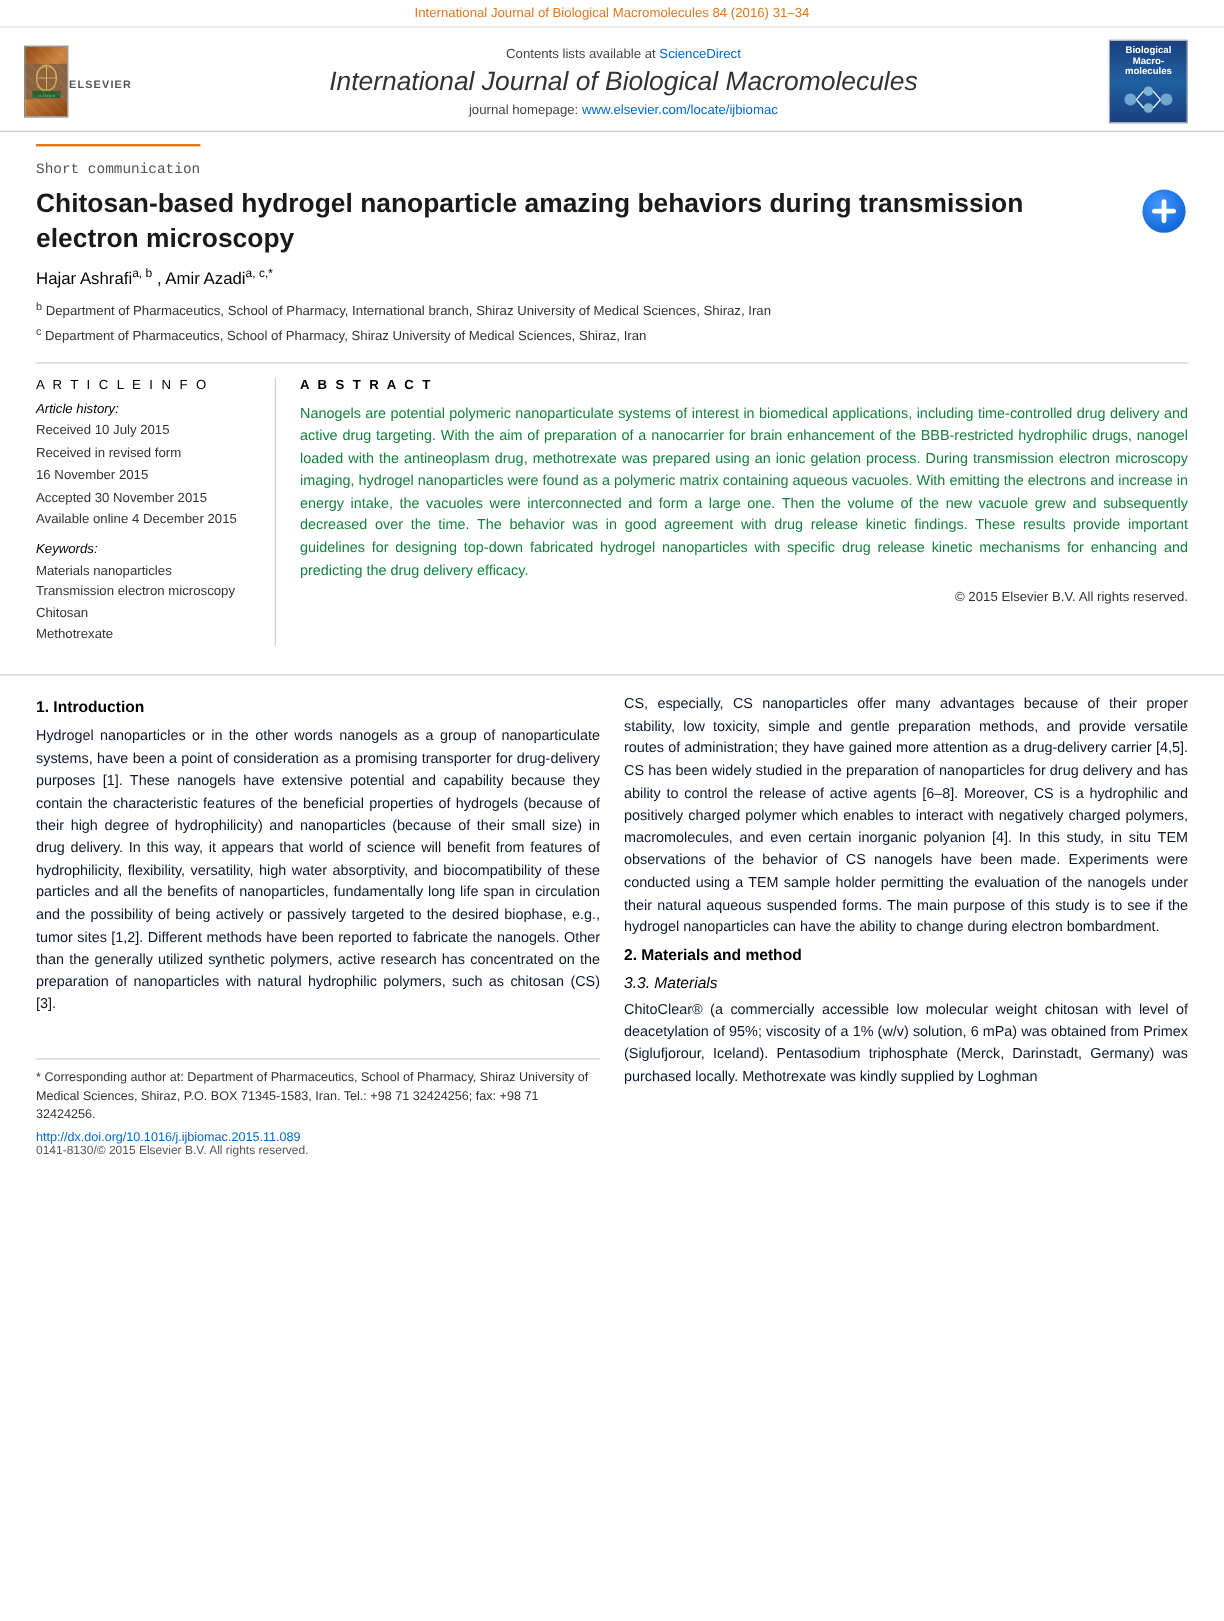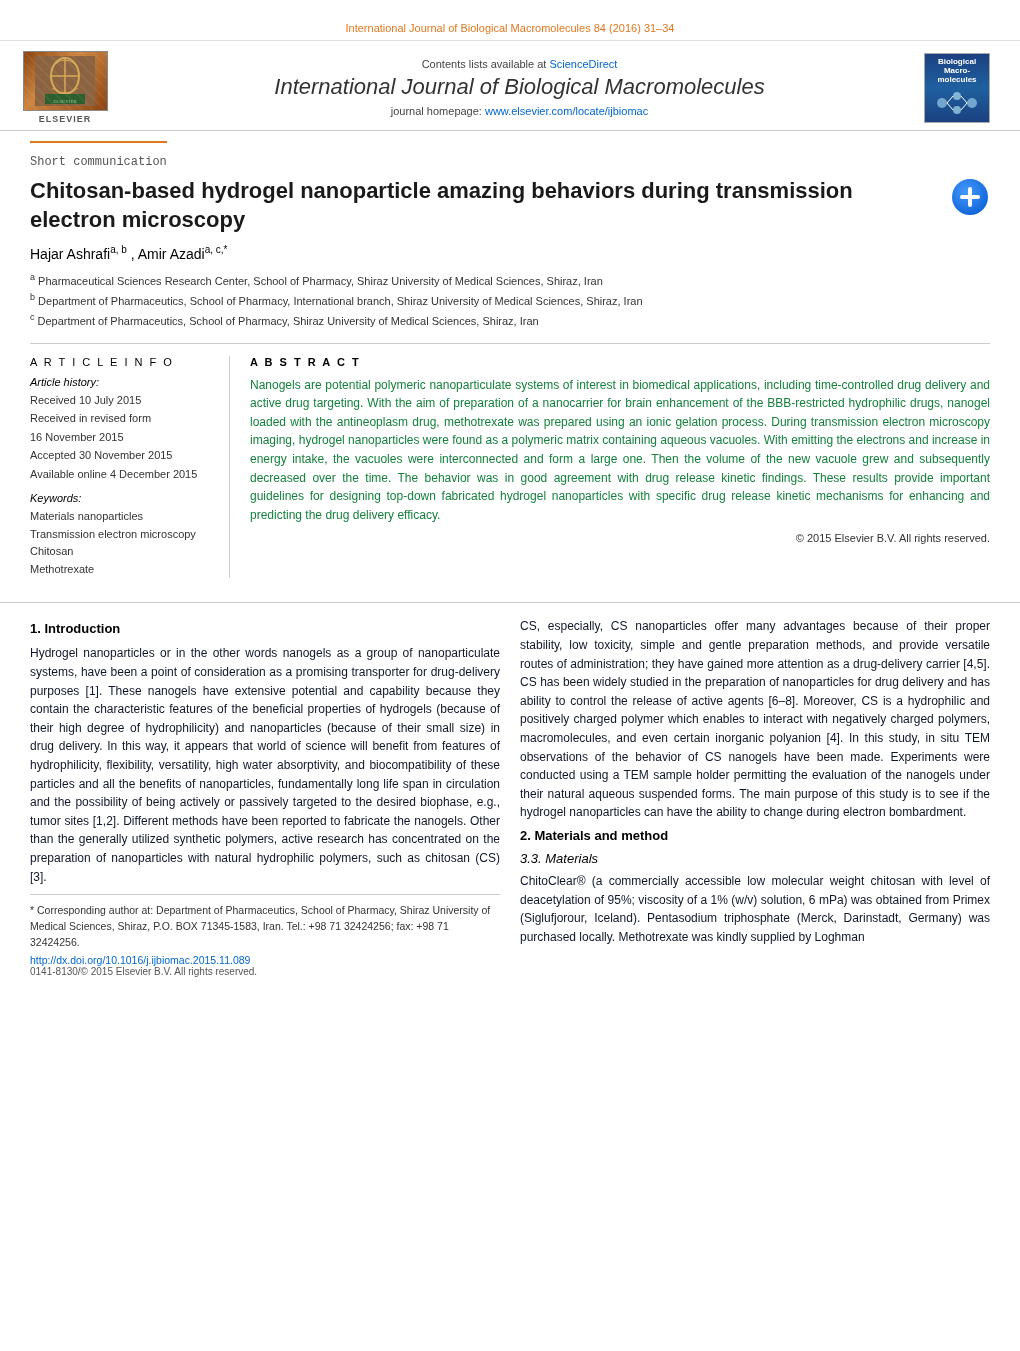--- a/index.html
+++ b/index.html
@@ -8,39 +8,39 @@
       min-height: 1351px;
       background: #fff;
       font-family: 'Times New Roman', Times, serif;
       font-size: 13px;
       color: #000;
     }
 
     .top-bar {
       background: #fff;
       text-align: center;
-      padding: 20px 0 4px 0;
+      padding: 2px 0 4px 0;
       border-bottom: 1px solid #e0e0e0;
     }
     .top-bar-link {
       color: #e07820;
       font-size: 11px;
       font-family: Arial, sans-serif;
     }
 
     .header-section {
       display: flex;
       align-items: center;
       padding: 10px 30px 6px 20px;
       border-bottom: 1px solid #ccc;
     }
     .elsevier-logo {
       width: 90px;
       display: flex;
-      flex-direction: column;
+      flex-direction: row;
       align-items: center;
       margin-right: 20px;
     }
     .elsevier-logo-box {
       width: 85px;
       height: 60px;
       background: linear-gradient(135deg, #8b4513 0%, #cd853f 40%, #8b4513 100%);
       border: 1px solid #888;
       display: flex;
       align-items: center;
@@ -310,21 +310,21 @@
       font-size: 12px;
       line-height: 1.55;
       text-align: justify;
       font-family: Arial, sans-serif;
       color: #0f172a;
       margin-bottom: 6px;
     }
 
     .footnote-section {
       border-top: 1px solid #ccc;
-      margin-top: 8px;
+      margin-top: 36px;
       padding-top: 8px;
     }
     .footnote-text {
       font-size: 10.5px;
       font-family: Arial, sans-serif;
       color: #333;
       line-height: 1.5;
       margin-bottom: 4px;
     }
     .doi-line {
@@ -413,21 +413,20 @@
   </div>
 
   
   <div class="authors">
     <span>Hajar Ashrafi</span><sup class="author-super">a, b</sup>
     <span>, Amir Azadi</span><sup class="author-super">a, c,</sup><sup class="author-super">*</sup>
   </div>
 
   
   <div class="affiliations">
-    <div><sup class="affil-super">a</sup> <span>Pharmaceutical Sciences Research Center, School of Pharmacy, Shiraz University of Medical Sciences, Shiraz, Iran</span></div>
     <div><sup class="affil-super">b</sup> <span>Department of Pharmaceutics, School of Pharmacy, International branch, Shiraz University of Medical Sciences, Shiraz, Iran</span></div>
     <div><sup class="affil-super">c</sup> <span>Department of Pharmaceutics, School of Pharmacy, Shiraz University of Medical Sciences, Shiraz, Iran</span></div>
   </div>
 
   
   <div class="two-col">
     <div class="article-info">
       <div class="article-info-title">A R T I C L E   I N F O</div>
       <div class="history-label">Article history:</div>
       <div class="history-entry">Received 10 July 2015</div>

